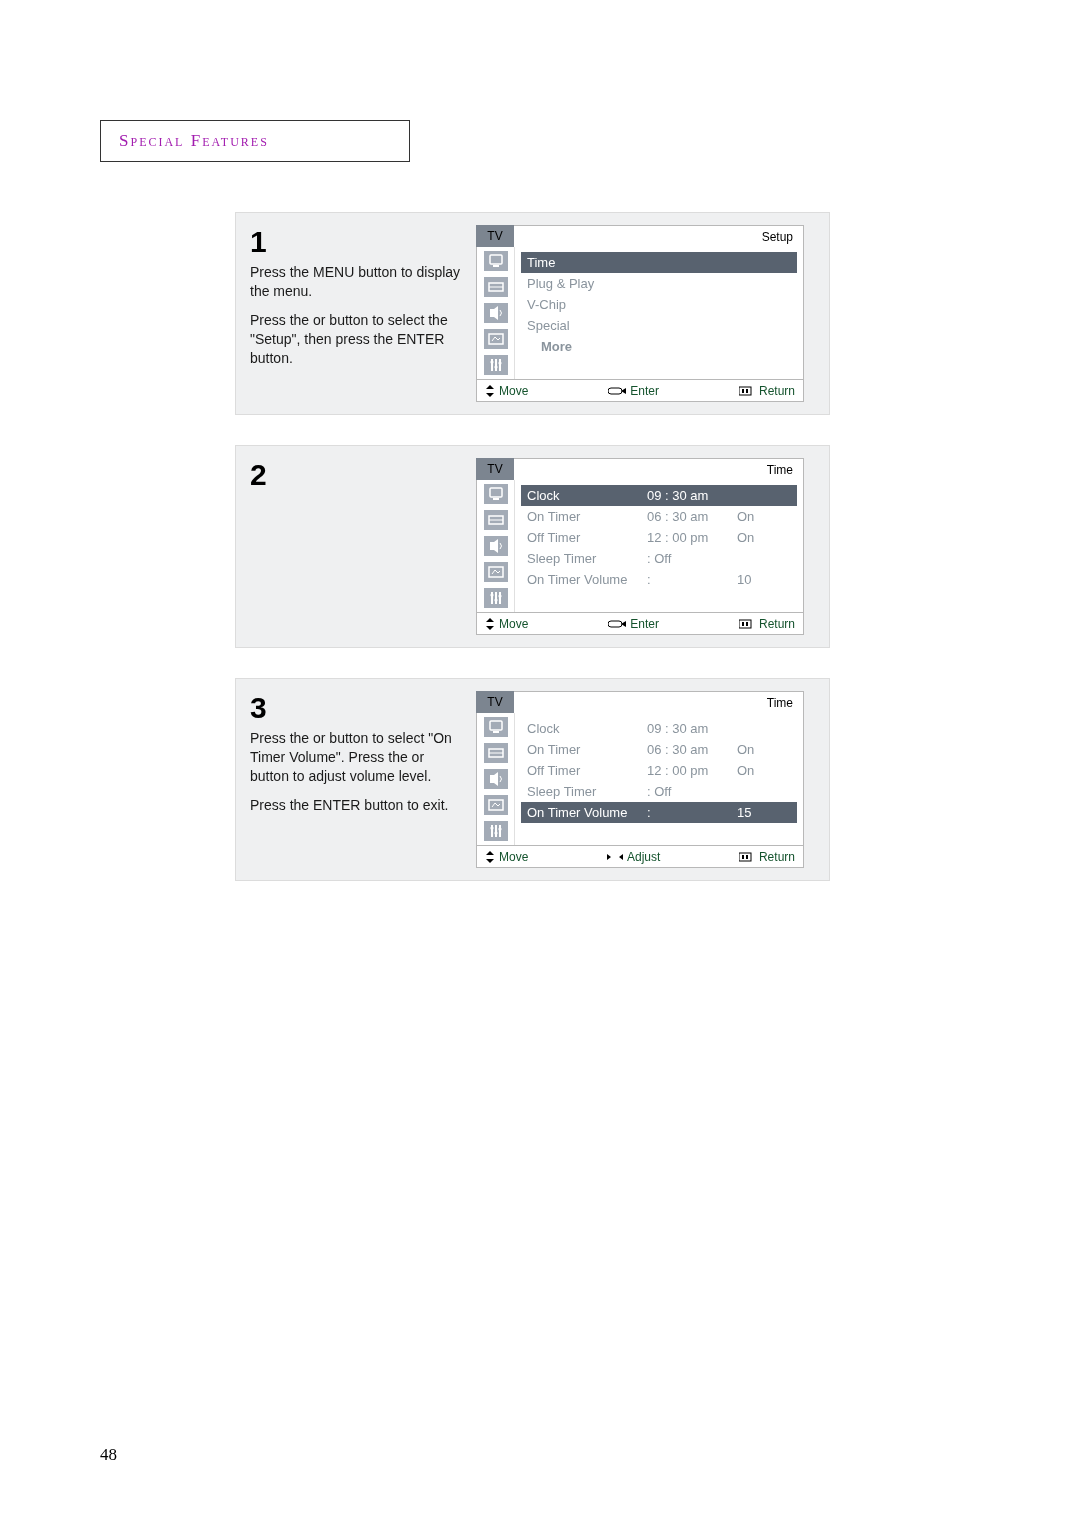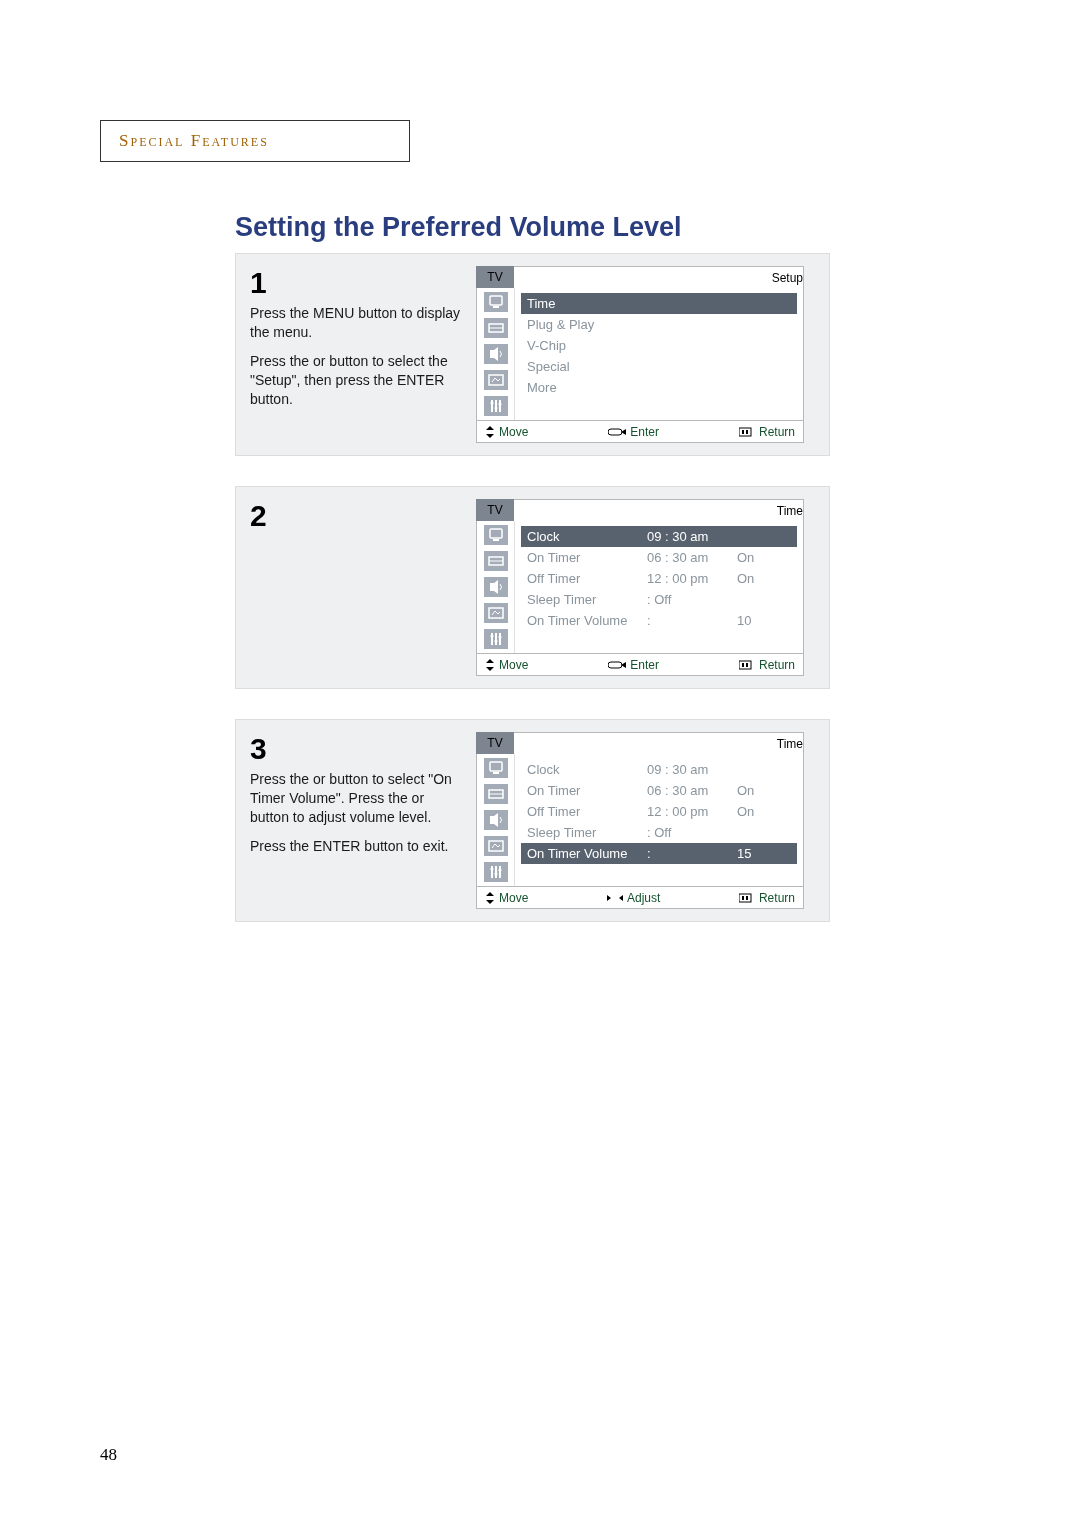--- a/index.html
+++ b/index.html
@@ -16,21 +16,21 @@
   .section-header-box {
     border: 1px solid #333;
     padding: 10px 18px;
     width: 310px;
     margin-bottom: 50px;
   }
   .section-header {
     font-family: "Times New Roman", serif;
     font-size: 17px;
     letter-spacing: 2px;
-    color: #a16207;
+    color: #a21caf;
     font-variant: small-caps;
   }
   .content-area {
     margin-left: 135px;
   }
   .title {
     font-family: Arial, sans-serif;
     font-size: 27px;
     font-weight: bold;
     color: #2a3d7e;
@@ -91,20 +91,21 @@
     justify-content: center;
   }
   .osd-header-right {
     flex: 1;
     background: #fff;
     color: #000;
     font-size: 12px;
     display: flex;
     align-items: center;
     justify-content: flex-end;
+    padding-right: 10px;
     border-top: 1px solid #b8b8b8;
     border-right: 1px solid #b8b8b8;
   }
   .osd-body {
     display: flex;
     background: #fff;
     border: 1px solid #b8b8b8;
     border-top: none;
   }
   .osd-icons {
@@ -130,21 +131,21 @@
   .osd-list {
     flex: 1;
     padding: 5px 6px 8px 6px;
   }
   .osd-row {
     font-size: 13px;
     color: #8a949d;
     padding: 3px 6px;
     display: flex;
   }
-  .osd-row.center { justify-content: flex-start; }
+  .osd-row.center { justify-content: flex-end; font-weight: bold; }
   .osd-row .label { width: 120px; }
   .osd-row .value { width: 90px; text-align: left; }
   .osd-row .status { width: 40px; text-align: left; }
   .osd-row.selected {
     background: #58626f;
     color: #fff;
   }
   .osd-footer {
     display: flex;
     height: 22px;
@@ -171,21 +172,20 @@
 </style>
 </head>
 <body>
 
 <div class="page">
   <div class="section-header-box">
     <div class="section-header">Special Features</div>
   </div>
 
   <div class="content-area">
-    <div class="title">Setting the Preferred Volume Level</div>
 
     <div class="steps" id="steps">
         <div class="step">
     <div class="step-left">
       <div class="step-num">1</div>
       <div class="step-text">Press the MENU button to display the menu.</div>
       <div class="step-text">Press the  or  button to select the "Setup", then press the ENTER button.</div>
     </div>
     <div class="step-right">
             <div class="osd">

